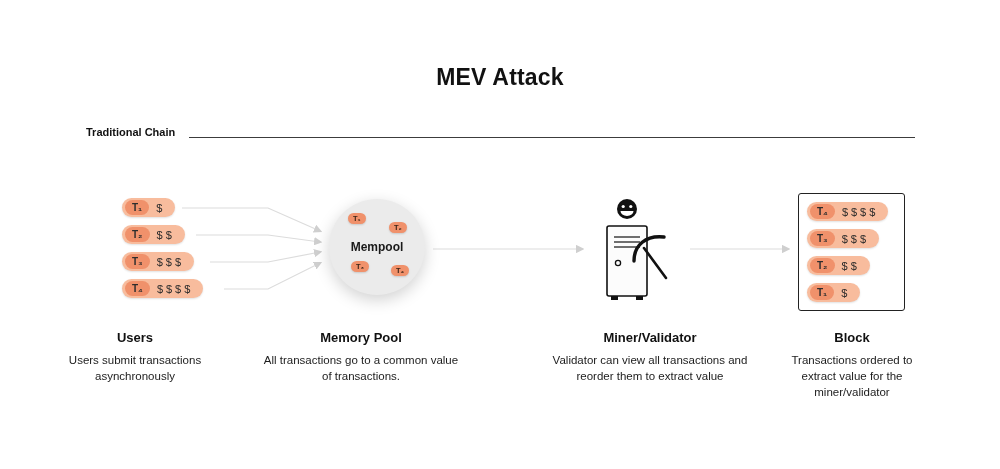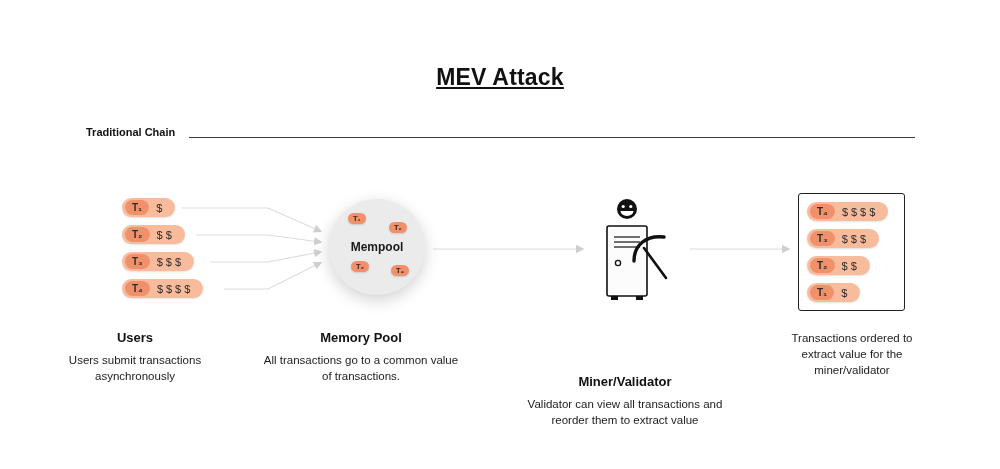--- a/index.html
+++ b/index.html
@@ -18,21 +18,20 @@
   .title {
     position: absolute;
     top: 64px;
     left: 0;
     width: 100%;
     text-align: center;
     font-size: 23px;
     font-weight: 700;
     letter-spacing: 0.2px;
     color: #111;
-    text-decoration: underline;
   }
   .chain-row {
     position: absolute;
     top: 126px;
     left: 86px;
     width: 829px;
     display: flex;
     align-items: flex-end;
   }
   .chain-label {
@@ -152,21 +151,21 @@
     color: #111;
     margin-bottom: 7px;
   }
   .caption-text {
     font-size: 11.5px;
     line-height: 1.4;
     color: #1c1c1c;
   }
   .caption-users   { left: 35px;  width: 200px; }
   .caption-mempool { left: 261px; width: 200px; }
-  .caption-miner   { left: 515px; width: 220px; margin-top: 44px; }
+  .caption-miner   { left: 540px; width: 220px; }
   .caption-block   { left: 779px; width: 146px; }
   
   .arrows {
     position: absolute;
     inset: 0;
     pointer-events: none;
   }
 </style>
 </head>
 <body>
@@ -275,16 +274,17 @@
   </div>
   <div class="caption caption-mempool">
     <div class="caption-title">Memory Pool</div>
     <div class="caption-text">All transactions go to a common value of transactions.</div>
   </div>
   <div class="caption caption-miner">
     <div class="caption-title">Miner/Validator</div>
     <div class="caption-text">Validator can view all transactions and reorder them to extract value</div>
   </div>
   <div class="caption caption-block">
+    <div class="caption-title">Block</div>
     <div class="caption-text">Transactions ordered to extract value for the miner/validator</div>
   </div>
 
 </div>
 
 </body></html>

